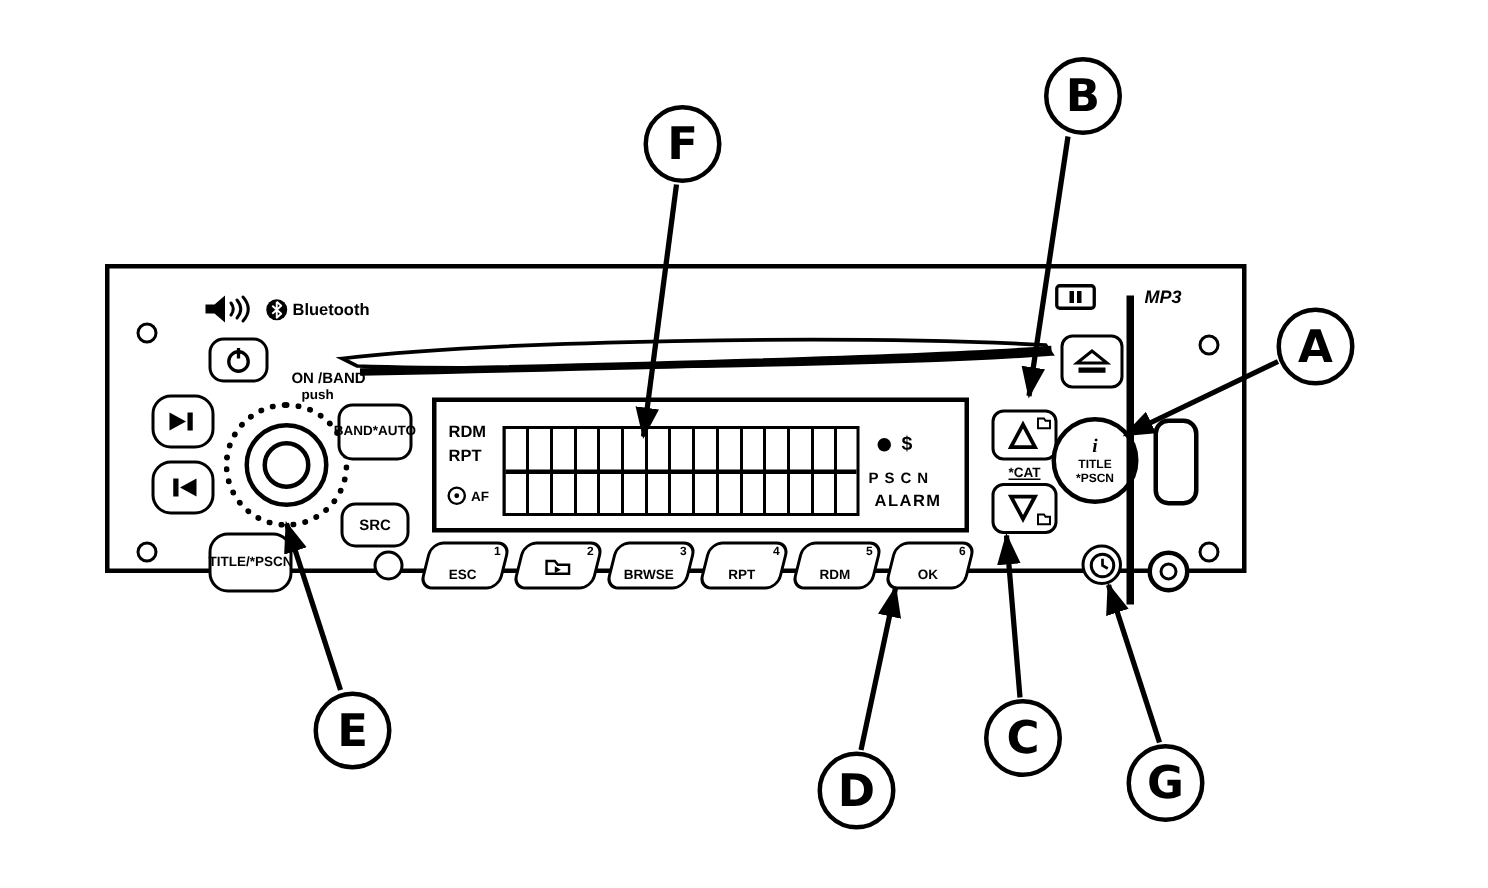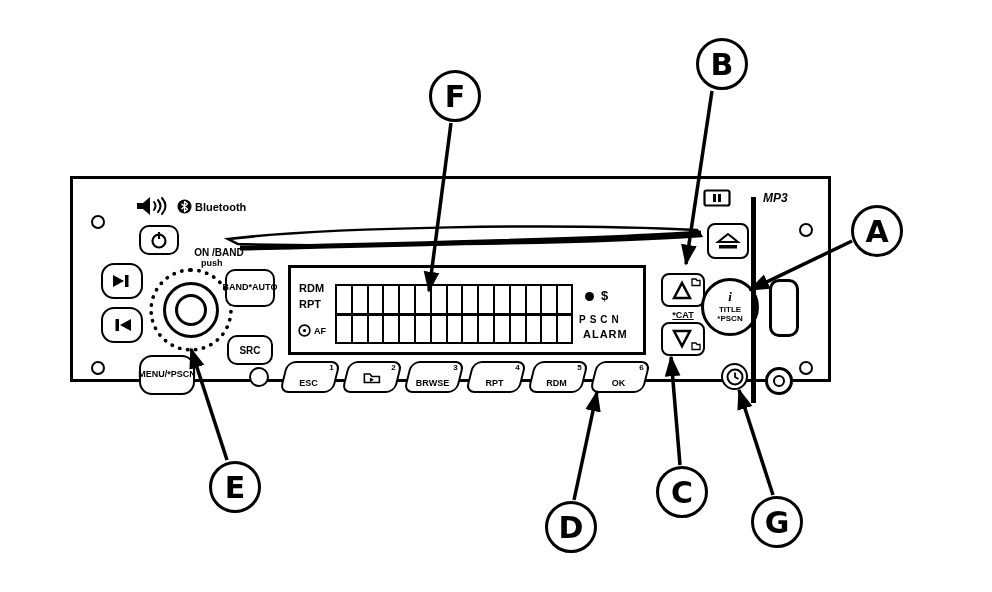--- a/index.html
+++ b/index.html
@@ -108,21 +108,21 @@
     </div>
 
     <div class="btn" style="left:28px; top:128px; width:42px; height:36px; border-radius:13px;">
       <svg width="22" height="14" viewBox="0 0 22 14">
         <polygon points="20,1 9,7 20,13" fill="#000"></polygon>
           <rect x="4.5" y="1" width="3.5" height="12" fill="#000"></rect>
       </svg>
     </div>
 
     <div class="btn" style="left:66px; top:176px; width:56px; height:40px; font-size:9px; border-radius:13px;">
-      <span>MENU/</span>
+      <span>TITLE/</span>
       <span>*PSCN</span>
     </div>
 
     <span class="lbl" style="left:104px; top:68px; width:84px; font-size:10px; text-align:center;">ON /BAND</span>
     <span class="lbl" style="left:128px; top:79px; font-size:9px; ">push</span>
     <div class="knob-outer"></div>
     <div class="knob-ring"></div>
     <div class="knob-inner"></div>
 
     <div class="btn" style="left:152px; top:90px; width:50px; height:38px; font-size:9px;">

